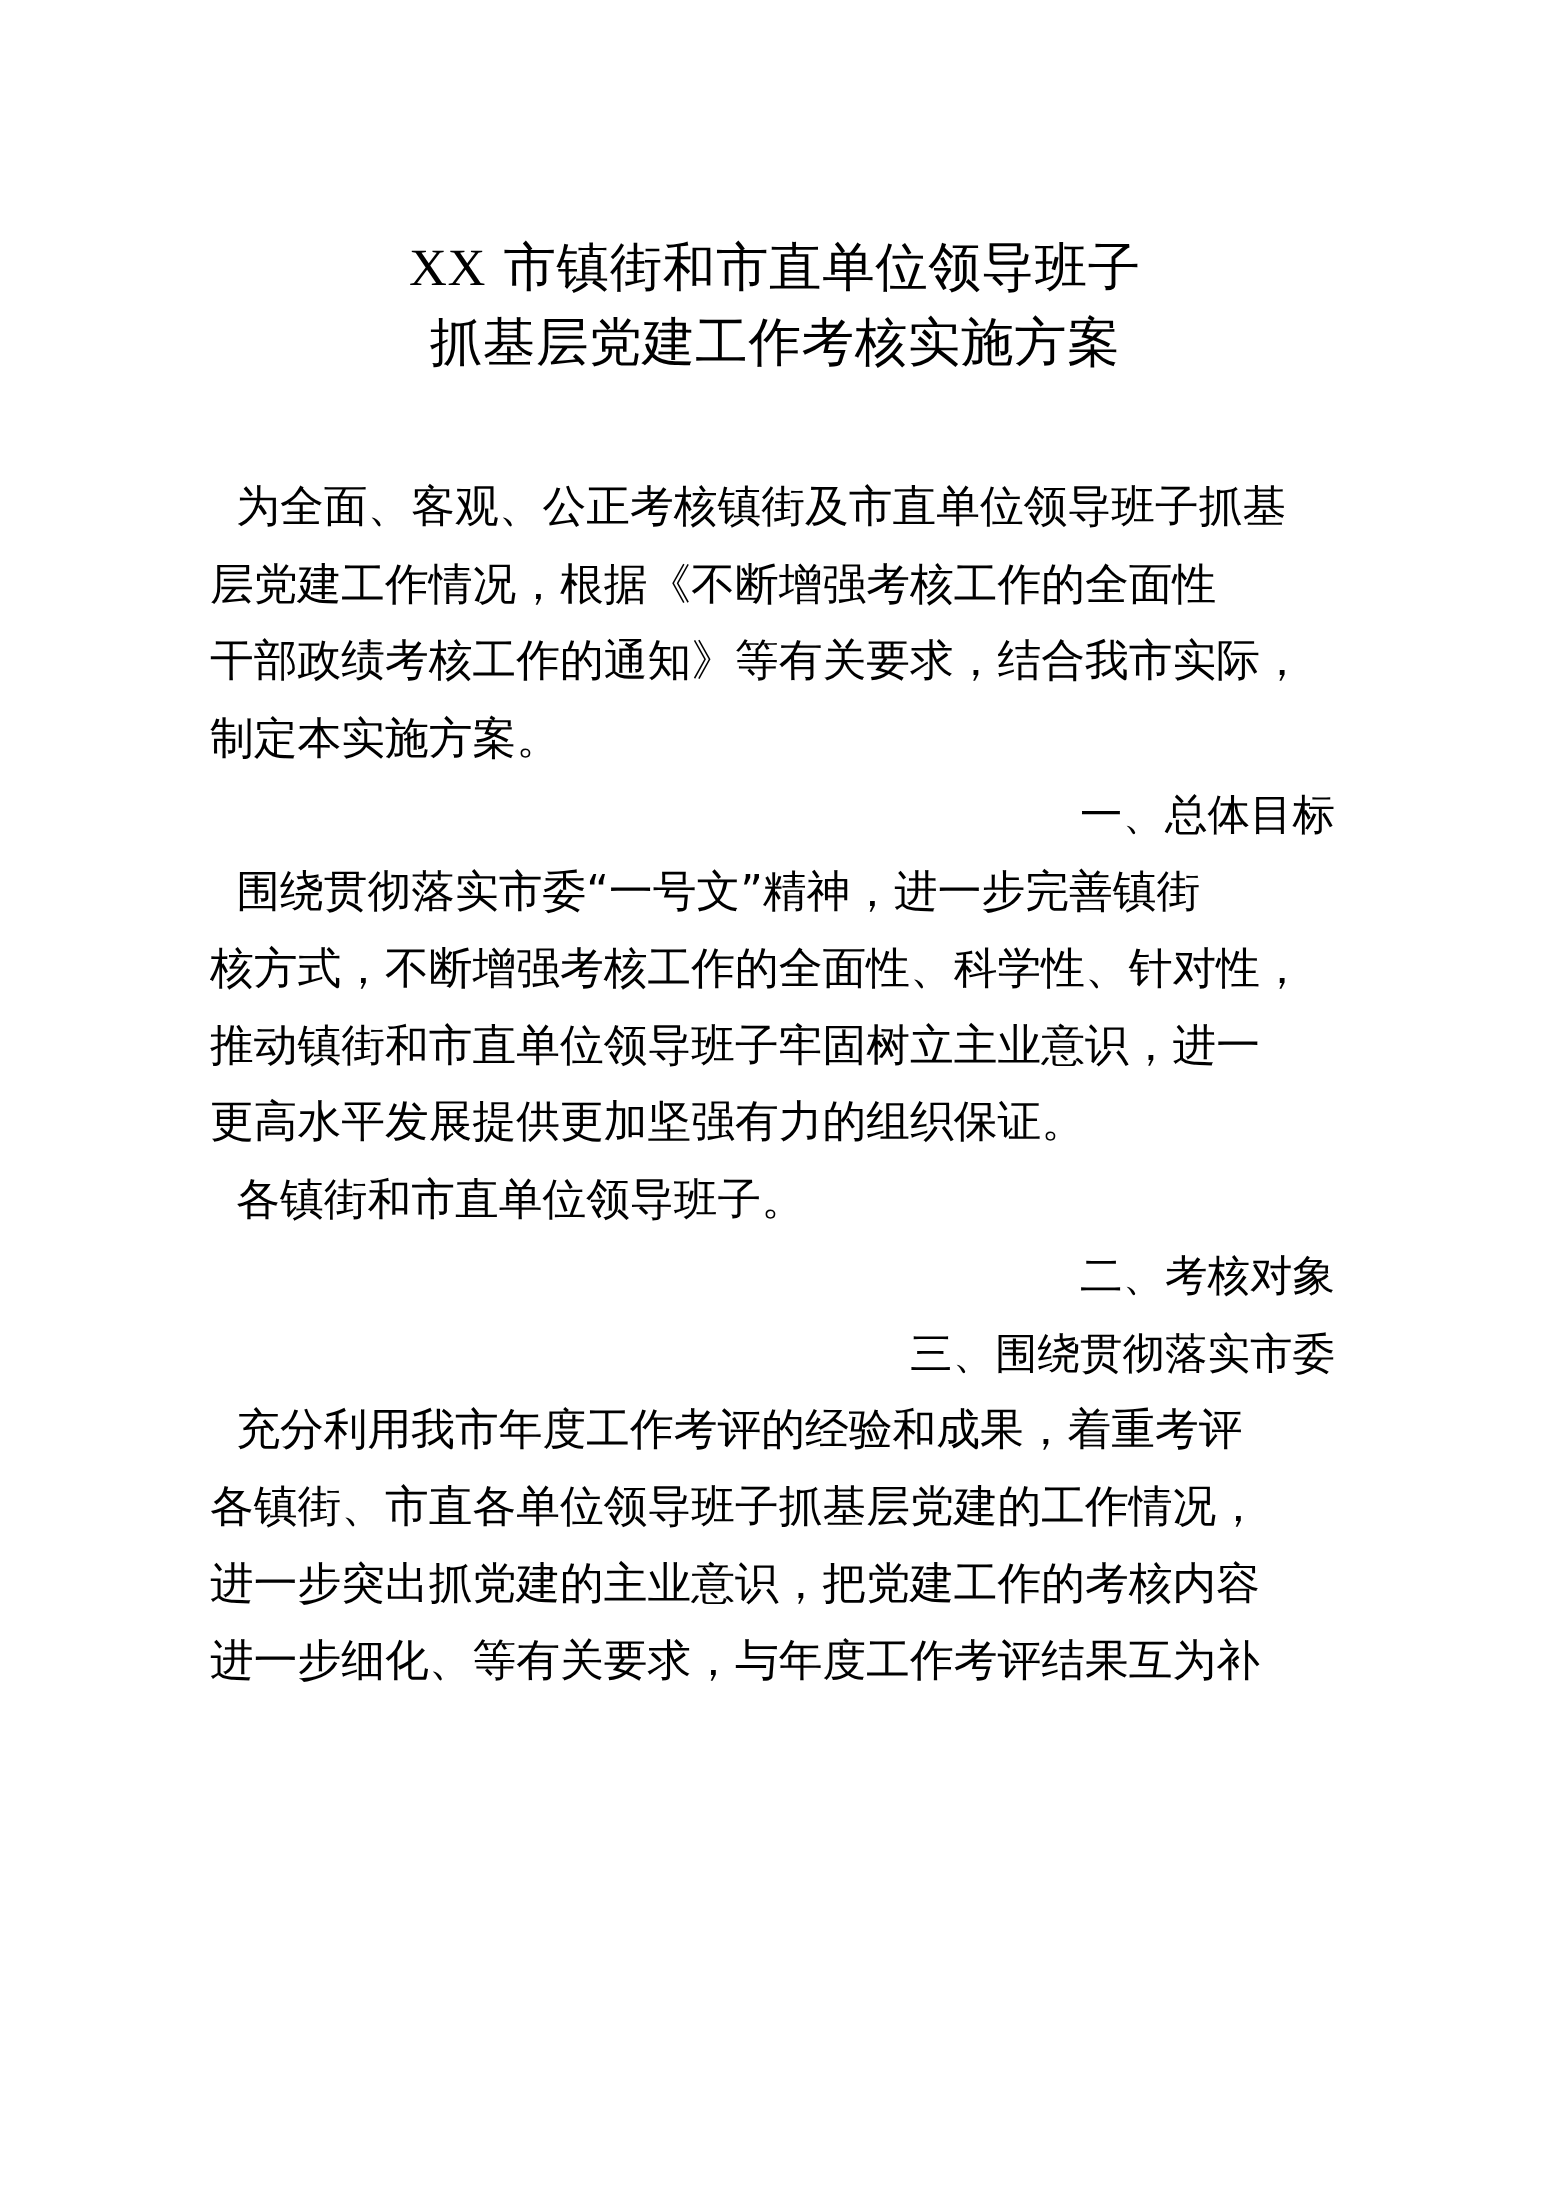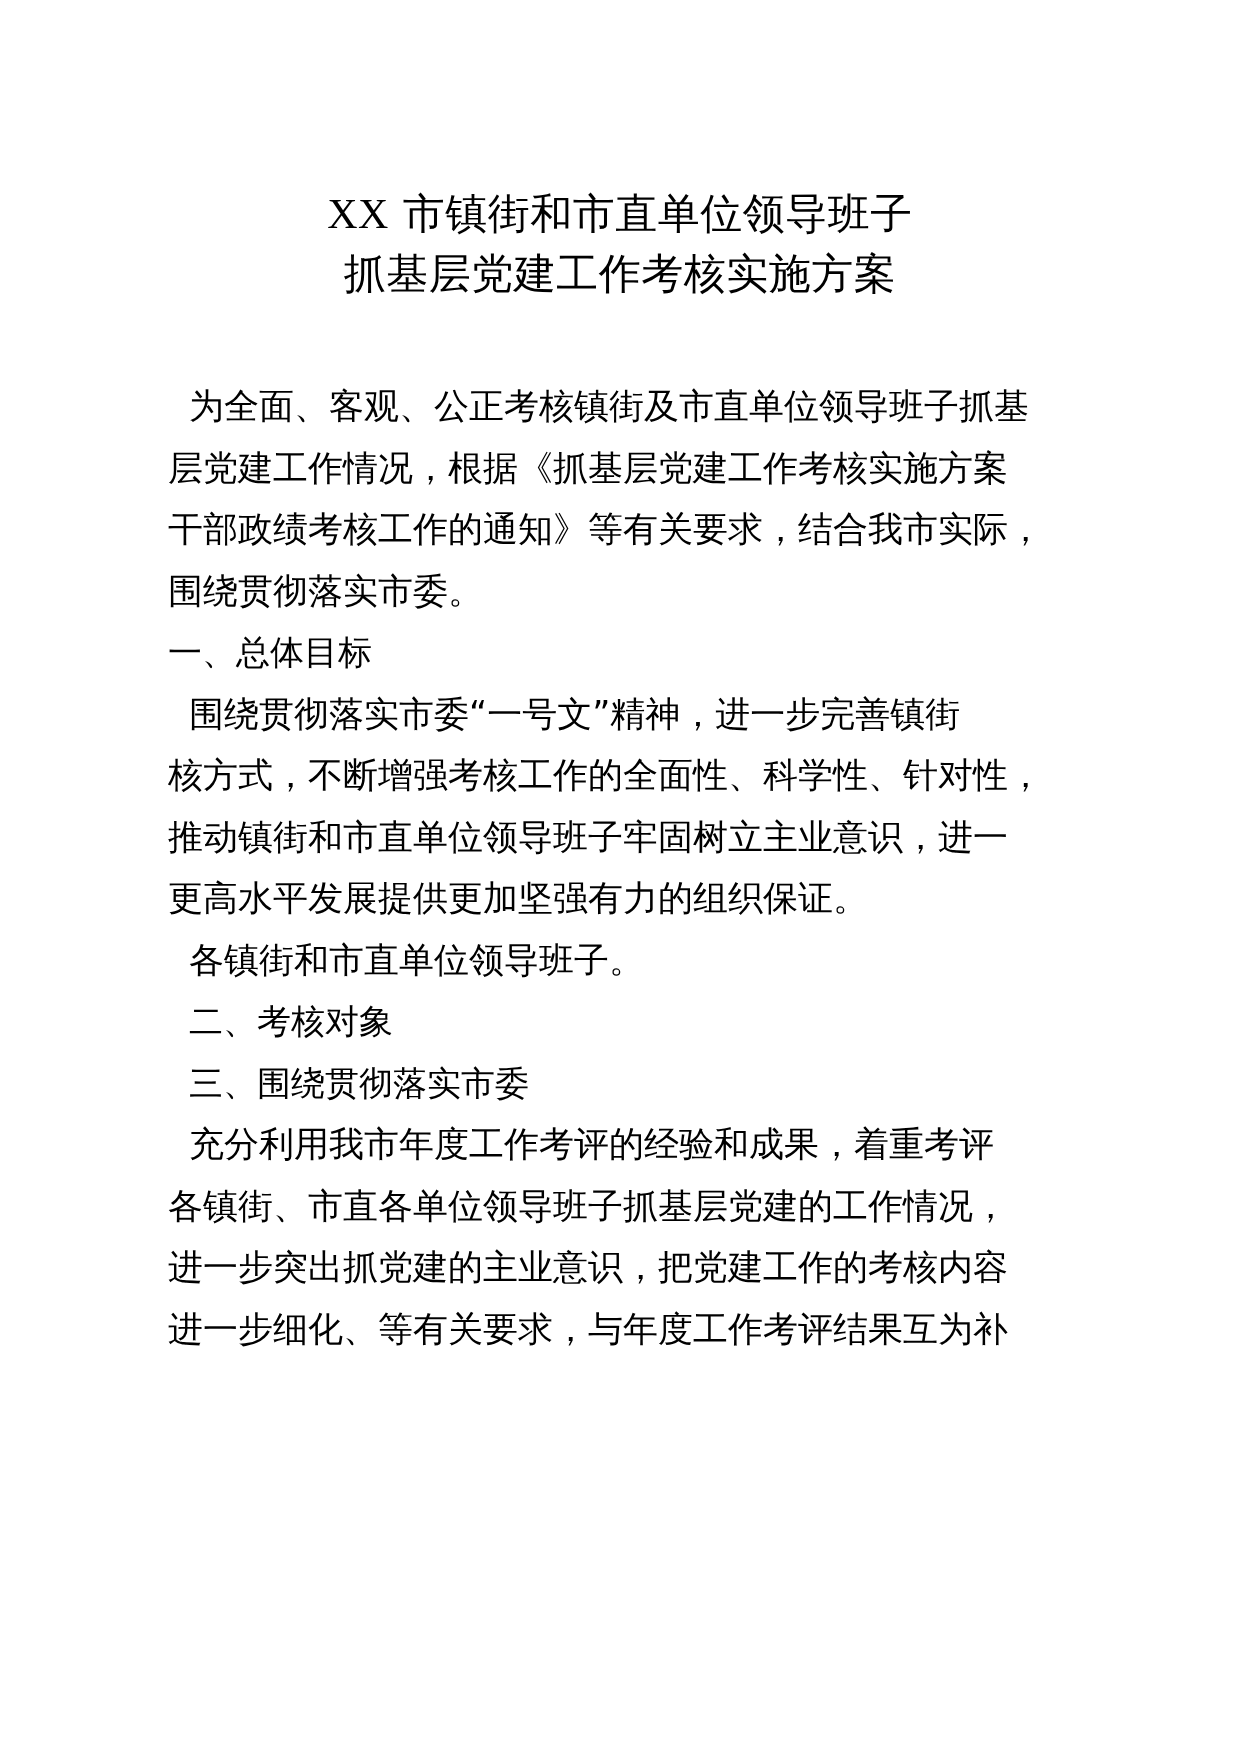--- a/index.html
+++ b/index.html
@@ -54,39 +54,40 @@
       line-height: 61.5px;
       font-size: 35px;
       white-space: nowrap;
       letter-spacing: 0px;
     }
     .line.indent {
       padding-left: 21px;
     }
     .line.heading {
       font-size: 34px;
+      text-align: right;
     }
   </style>
 </head>
 <body>
 
 <div class="page">
 
   <div class="title-block">
     <span class="title-line"><span class="latin">XX</span><span> 市镇街和市直单位领导班子</span></span>
     <span class="title-line">抓基层党建工作考核实施方案</span>
   </div>
 
   <div class="body-block">
 
     <div>
       <span class="line indent">为全面、客观、公正考核镇街及市直单位领导班子抓基</span>
-      <span class="line">层党建工作情况，根据《抓基层党建工作考核实施方案</span>
+      <span class="line">层党建工作情况，根据《不断增强考核工作的全面性</span>
       <span class="line">干部政绩考核工作的通知》等有关要求，结合我市实际，</span>
-      <span class="line">围绕贯彻落实市委。</span>
+      <span class="line">制定本实施方案。</span>
     </div>
 
     <div>
       <span class="line heading">一、总体目标</span>
       <span class="line indent">围绕贯彻落实市委“一号文”精神，进一步完善镇街</span>
       <span class="line">核方式，不断增强考核工作的全面性、科学性、针对性，</span>
       <span class="line">推动镇街和市直单位领导班子牢固树立主业意识，进一</span>
       <span class="line">更高水平发展提供更加坚强有力的组织保证。</span>
     </div>
 

